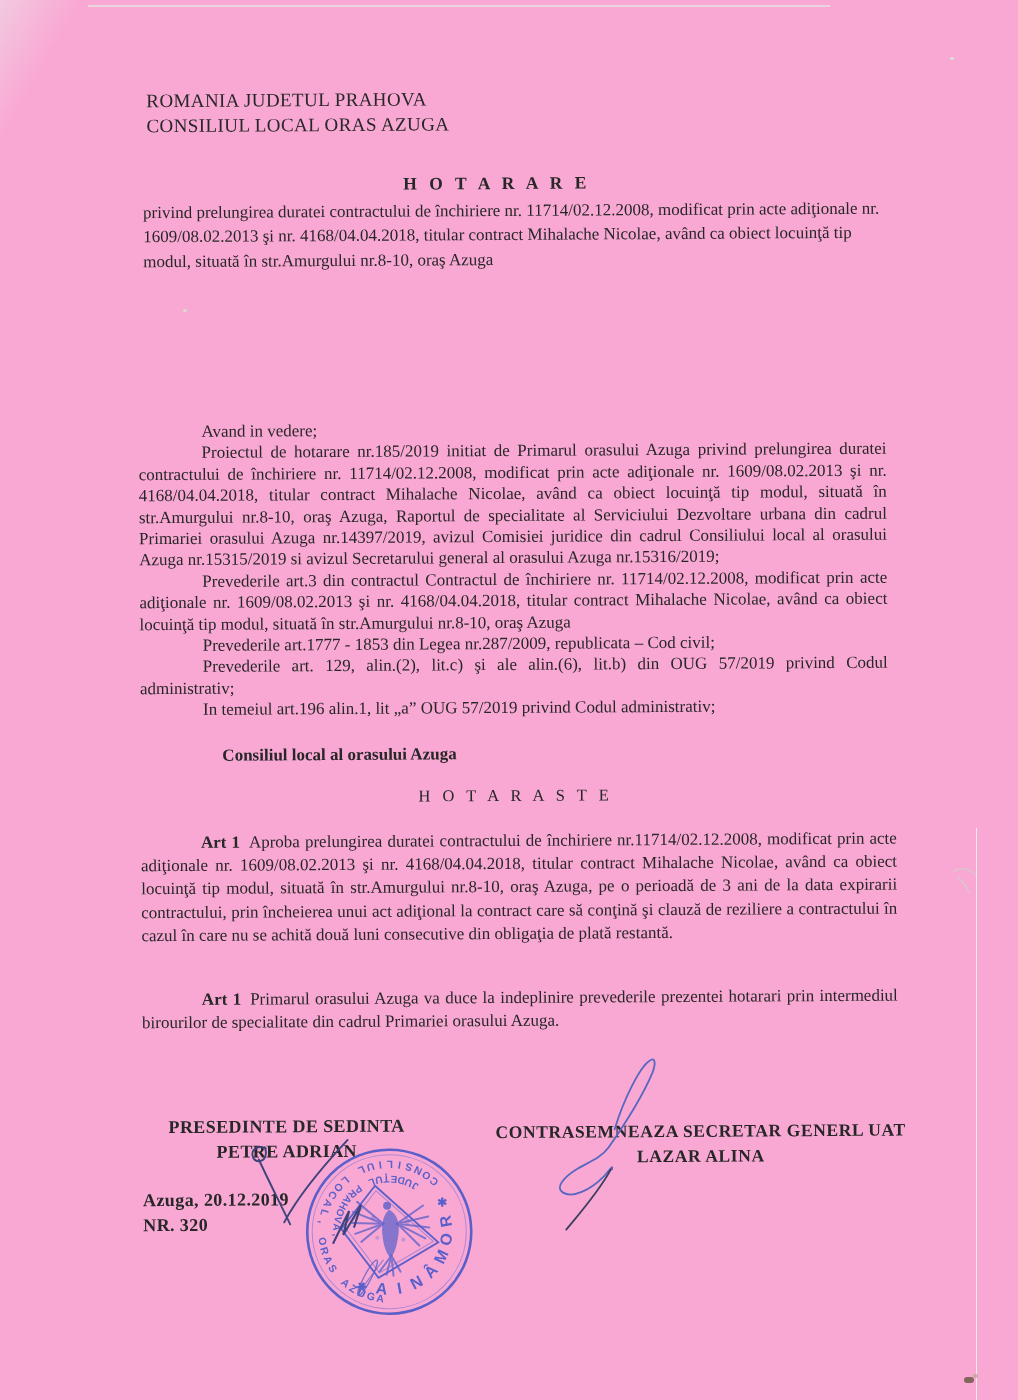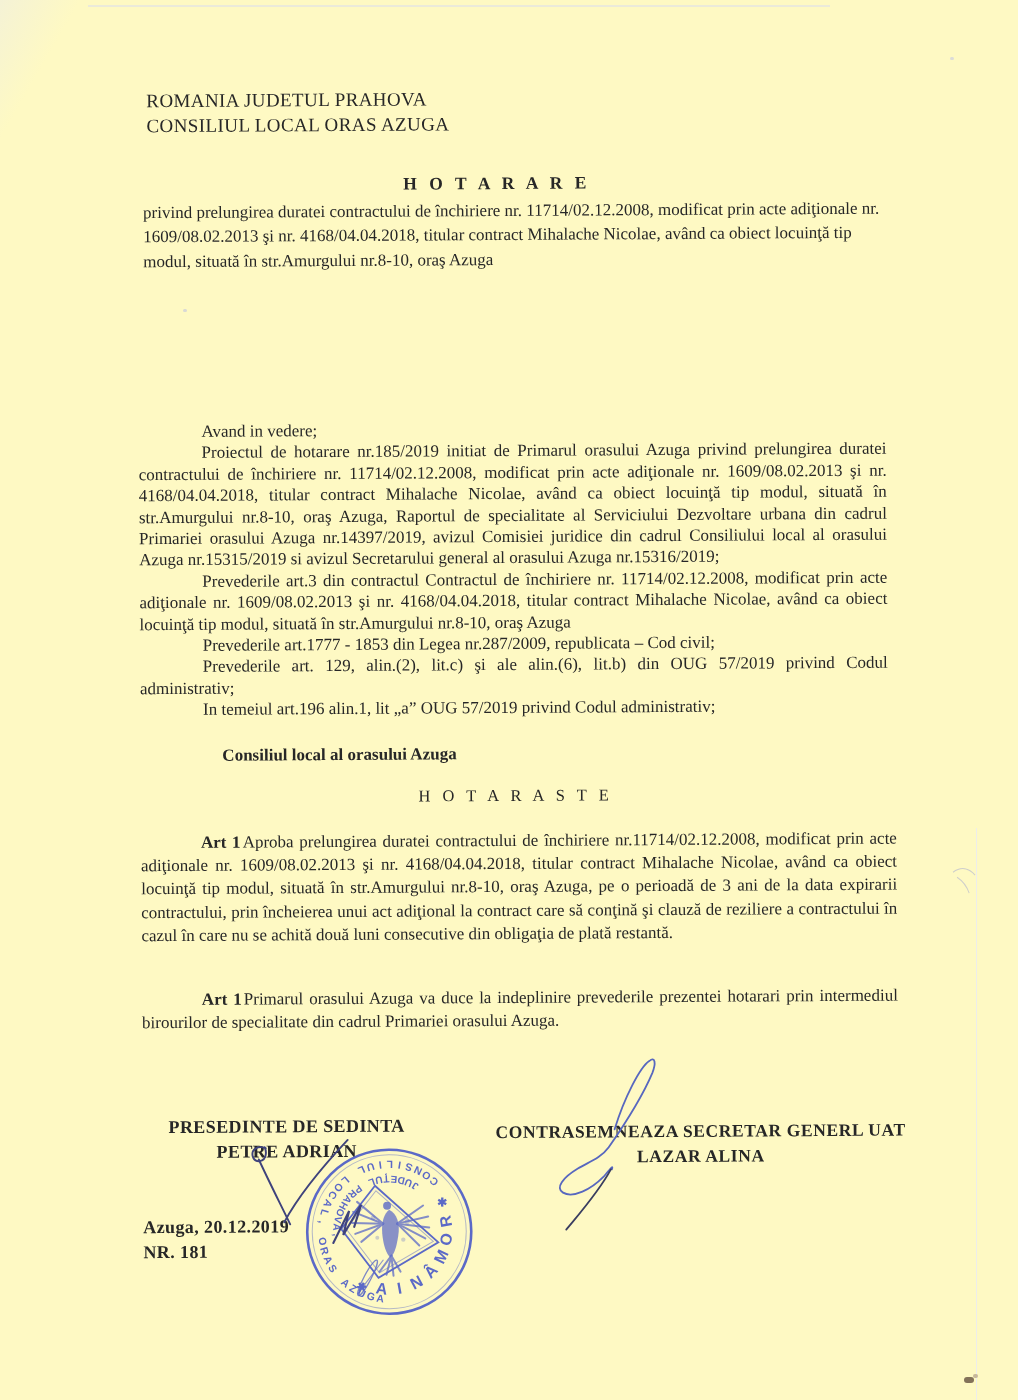--- a/index.html
+++ b/index.html
@@ -1,39 +1,39 @@
 <!DOCTYPE html>
 <html><head>
 <meta charset="utf-8">
 <style>
   html,body{margin:0;padding:0;background:#ffffff;}
-  .page{position:relative;width:1018px;height:1400px;background:#fef9c3;overflow:hidden;
+  .page{position:relative;width:1018px;height:1400px;background:#f9a8d4;overflow:hidden;
         font-family:"Liberation Serif", serif;color:#272727;}
   .page::before{content:"";position:absolute;inset:0;pointer-events:none;
         background:linear-gradient(120deg, rgba(235,235,232,.5) 0px, rgba(255,255,255,0) 70px);}
   .content{position:absolute;inset:0;transform:rotate(-0.35deg);transform-origin:500px 700px;}
   .abs{position:absolute;}
   .header{left:150px;top:86px;font-size:19px;line-height:25px;letter-spacing:.4px;}
   .doc-title{left:0;top:173px;width:1000px;text-align:center;font-weight:bold;
         font-size:17.5px;letter-spacing:4px;}
   .subtitle{left:146px;top:199px;width:742px;font-size:17px;line-height:24.3px;margin:0;}
   .preamble{left:140px;top:419px;width:748px;font-size:17px;line-height:21.4px;}
   .preamble p{margin:0;}
   .ind{text-indent:63px;}
   .just{text-align:justify;}
   .council{left:222px;top:744px;font-size:17px;font-weight:bold;}
   .decree-word{left:15px;top:786px;width:1000px;text-align:center;font-size:16.5px;letter-spacing:4px;}
   .article{width:756px;font-size:17px;line-height:23.2px;text-align:justify;text-indent:60px;margin:0;}
-  .article b{margin-right:2px;}
+  .article b{margin-right:9px;}
   .art1{left:140px;top:829px;}
   .art2{left:140px;top:986px;}
   .sig{font-weight:bold;text-align:center;line-height:25px;}
   .sig-president{left:146px;top:1113px;width:276px;font-size:18px;letter-spacing:.4px;}
   .sig-secretary{left:486px;top:1120px;width:424px;font-size:17.5px;letter-spacing:.6px;}
-  .footer{left:140px;top:1213px;font-weight:bold;font-size:18px;line-height:25px;letter-spacing:.4px;}
+  .footer{left:140px;top:1186px;font-weight:bold;font-size:18px;line-height:25px;letter-spacing:.4px;}
   .overlay-svg{position:absolute;left:0;top:0;width:1018px;height:1400px;pointer-events:none;}
   .stamp text{font-family:"Liberation Sans", sans-serif;font-weight:700;}
   
   .scan-topline{left:88px;top:5px;width:742px;height:2px;background:#e4e4e2;opacity:.75;}
   .scan-crease{left:976px;top:828px;width:1px;height:572px;background:#ededeb;}
   .scan-dot-a{left:950px;top:57px;width:4px;height:3px;background:#dcdcd8;border-radius:2px;}
   .scan-dot-b{left:183px;top:309px;width:4px;height:3px;background:#d9d9d5;border-radius:2px;}
   .scan-speck{left:964px;top:1377px;width:10px;height:6px;background:#6d5b46;border-radius:3px;opacity:.85;}
   .scan-speck2{left:973px;top:1374px;width:5px;height:4px;background:#b9a88f;border-radius:2px;opacity:.8;}
 </style>
@@ -82,21 +82,21 @@
       <div>PETRE ADRIAN</div>
     </div>
 
     <div class="abs sig sig-secretary">
       <div>CONTRASEMNEAZA SECRETAR GENERL UAT</div>
       <div>LAZAR  ALINA</div>
     </div>
 
     <div class="abs footer">
       <div>Azuga, 20.12.2019</div>
-      <div>NR. 181</div>
+      <div>NR. 320</div>
     </div>
 
     <svg class="overlay-svg" viewBox="0 0 1018 1400">
 
       <g class="stamp" transform="translate(386,1231)" opacity="0.88" fill="currentColor" stroke="none" color="#4556c8">
         <circle r="82" fill="none" stroke="currentColor" stroke-width="2.6"></circle>
         <circle r="77" fill="none" stroke="currentColor" stroke-width="1" opacity="0.45"></circle>
 
         <g>
           <polygon points="-14,-46 49,11 -11,46 -48,-3" fill="none" stroke="currentColor" stroke-width="1.8"></polygon>

